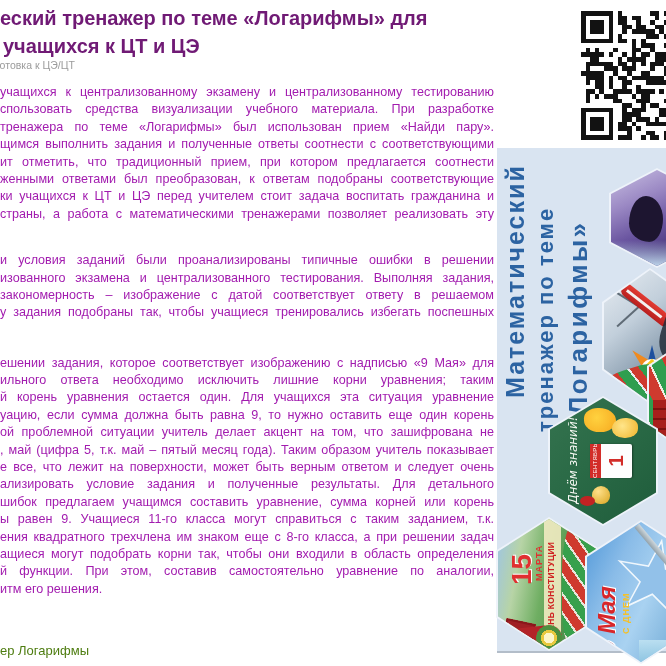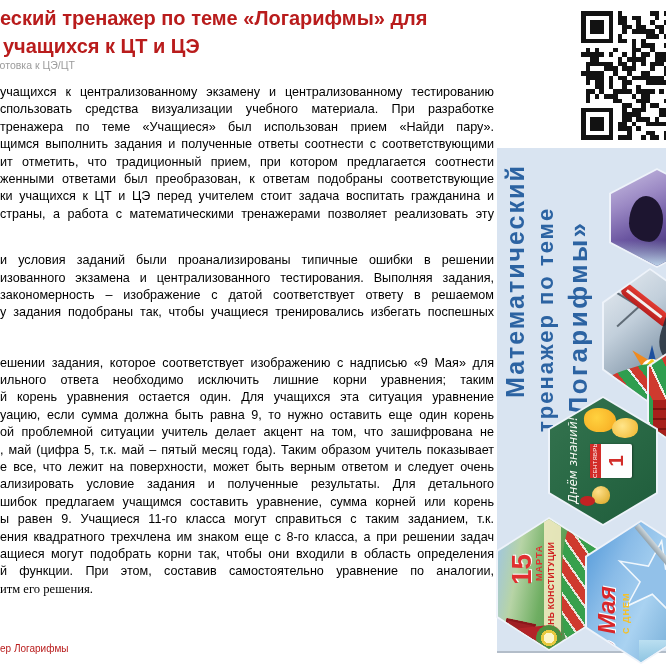--- a/index.html
+++ b/index.html
@@ -1,32 +1,32 @@
 <!DOCTYPE html>
 <html><head>
 <meta charset="utf-8">
 <style>
   html,body{margin:0;padding:0;}
   .page{position:relative;width:666px;height:666px;overflow:hidden;background:#ffffff;
         font-family:"Liberation Sans","DejaVu Sans",sans-serif;}
 
   
-  .title-line{position:absolute;left:0;font-size:20px;font-weight:700;color:#b91c1c;white-space:nowrap;text-align:right;}
+  .title-line{position:absolute;left:0;font-size:20px;font-weight:700;color:#701a75;white-space:nowrap;text-align:right;}
   .title-1{top:7px;}
   .title-2{top:35px;left:3px;}
   .meta{position:absolute;left:-4px;top:59px;font-size:10.5px;color:#9b9b9b;white-space:nowrap;cursor:pointer;}
 
-  .article{position:absolute;left:0;top:84px;width:494px;color:#000000;}
+  .article{position:absolute;left:0;top:84px;width:494px;color:#a21caf;}
   .para{margin:0 0 29px 0;}
   .para:nth-child(2){margin-bottom:33px;}
   .line{height:17.4px;line-height:17.4px;font-size:12.6px;overflow:hidden;white-space:nowrap;
         text-align:justify;text-align-last:justify;}
-  .line.plain{text-align-last:left;font-family:Liberation Serif, serif;}
-
-  .trainer-link{position:absolute;left:0;top:643px;font-size:10px;color:#b91c1c;cursor:pointer;white-space:nowrap;}
+  .line.plain{text-align-last:left;}
+
+  .trainer-link{position:absolute;left:0;top:643px;font-size:13px;color:#4d7c0f;cursor:pointer;white-space:nowrap;}
 
   
   .qr{position:absolute;left:581px;top:11px;width:129px;height:129px;background:#fff;}
 
   
   .poster{position:absolute;left:497px;top:148px;width:222px;height:503px;background:#d9e4f1;
           border-bottom:2px solid #b3bdc9;}
   .vline{position:absolute;transform-origin:0 0;transform:rotate(-90deg);white-space:nowrap;
          font-weight:700;color:#2c63a2;}
   .v1{left:4px;top:250px;font-size:25px;letter-spacing:2px;}
@@ -128,21 +128,21 @@
 <div class="page">
 
   <div class="title-line title-1">еский тренажер по теме «Логарифмы» для</div>
   <div class="title-line title-2">учащихся к ЦТ и ЦЭ</div>
   <div class="meta">готовка к ЦЭ/ЦТ</div>
 
   <div class="article" id="article-text">
       <div class="para">
         <div class="line">учащихся к централизованному экзамену и централизованному тестированию</div>
         <div class="line">спользовать средства визуализации учебного материала. При разработке</div>
-        <div class="line">тренажера по теме «Учащиеся» был использован прием «Найди пару».</div>
+        <div class="line">тренажера по теме «Логарифмы» был использован прием «Найди пару».</div>
         <div class="line">щимся выполнить задания и полученные ответы соотнести с соответствующими</div>
         <div class="line">ит отметить, что традиционный прием, при котором предлагается соотнести</div>
         <div class="line">женными ответами был преобразован, к ответам подобраны соответствующие</div>
         <div class="line">ки учащихся к ЦТ и ЦЭ перед учителем стоит задача воспитать гражданина и</div>
         <div class="line">страны, а работа с математическими тренажерами позволяет реализовать эту</div>
       </div>
       <div class="para">
         <div class="line">и условия заданий были проанализированы типичные ошибки в решении</div>
         <div class="line">изованного экзамена и централизованного тестирования. Выполняя задания,</div>
         <div class="line">закономерность – изображение с датой соответствует ответу в решаемом</div>

